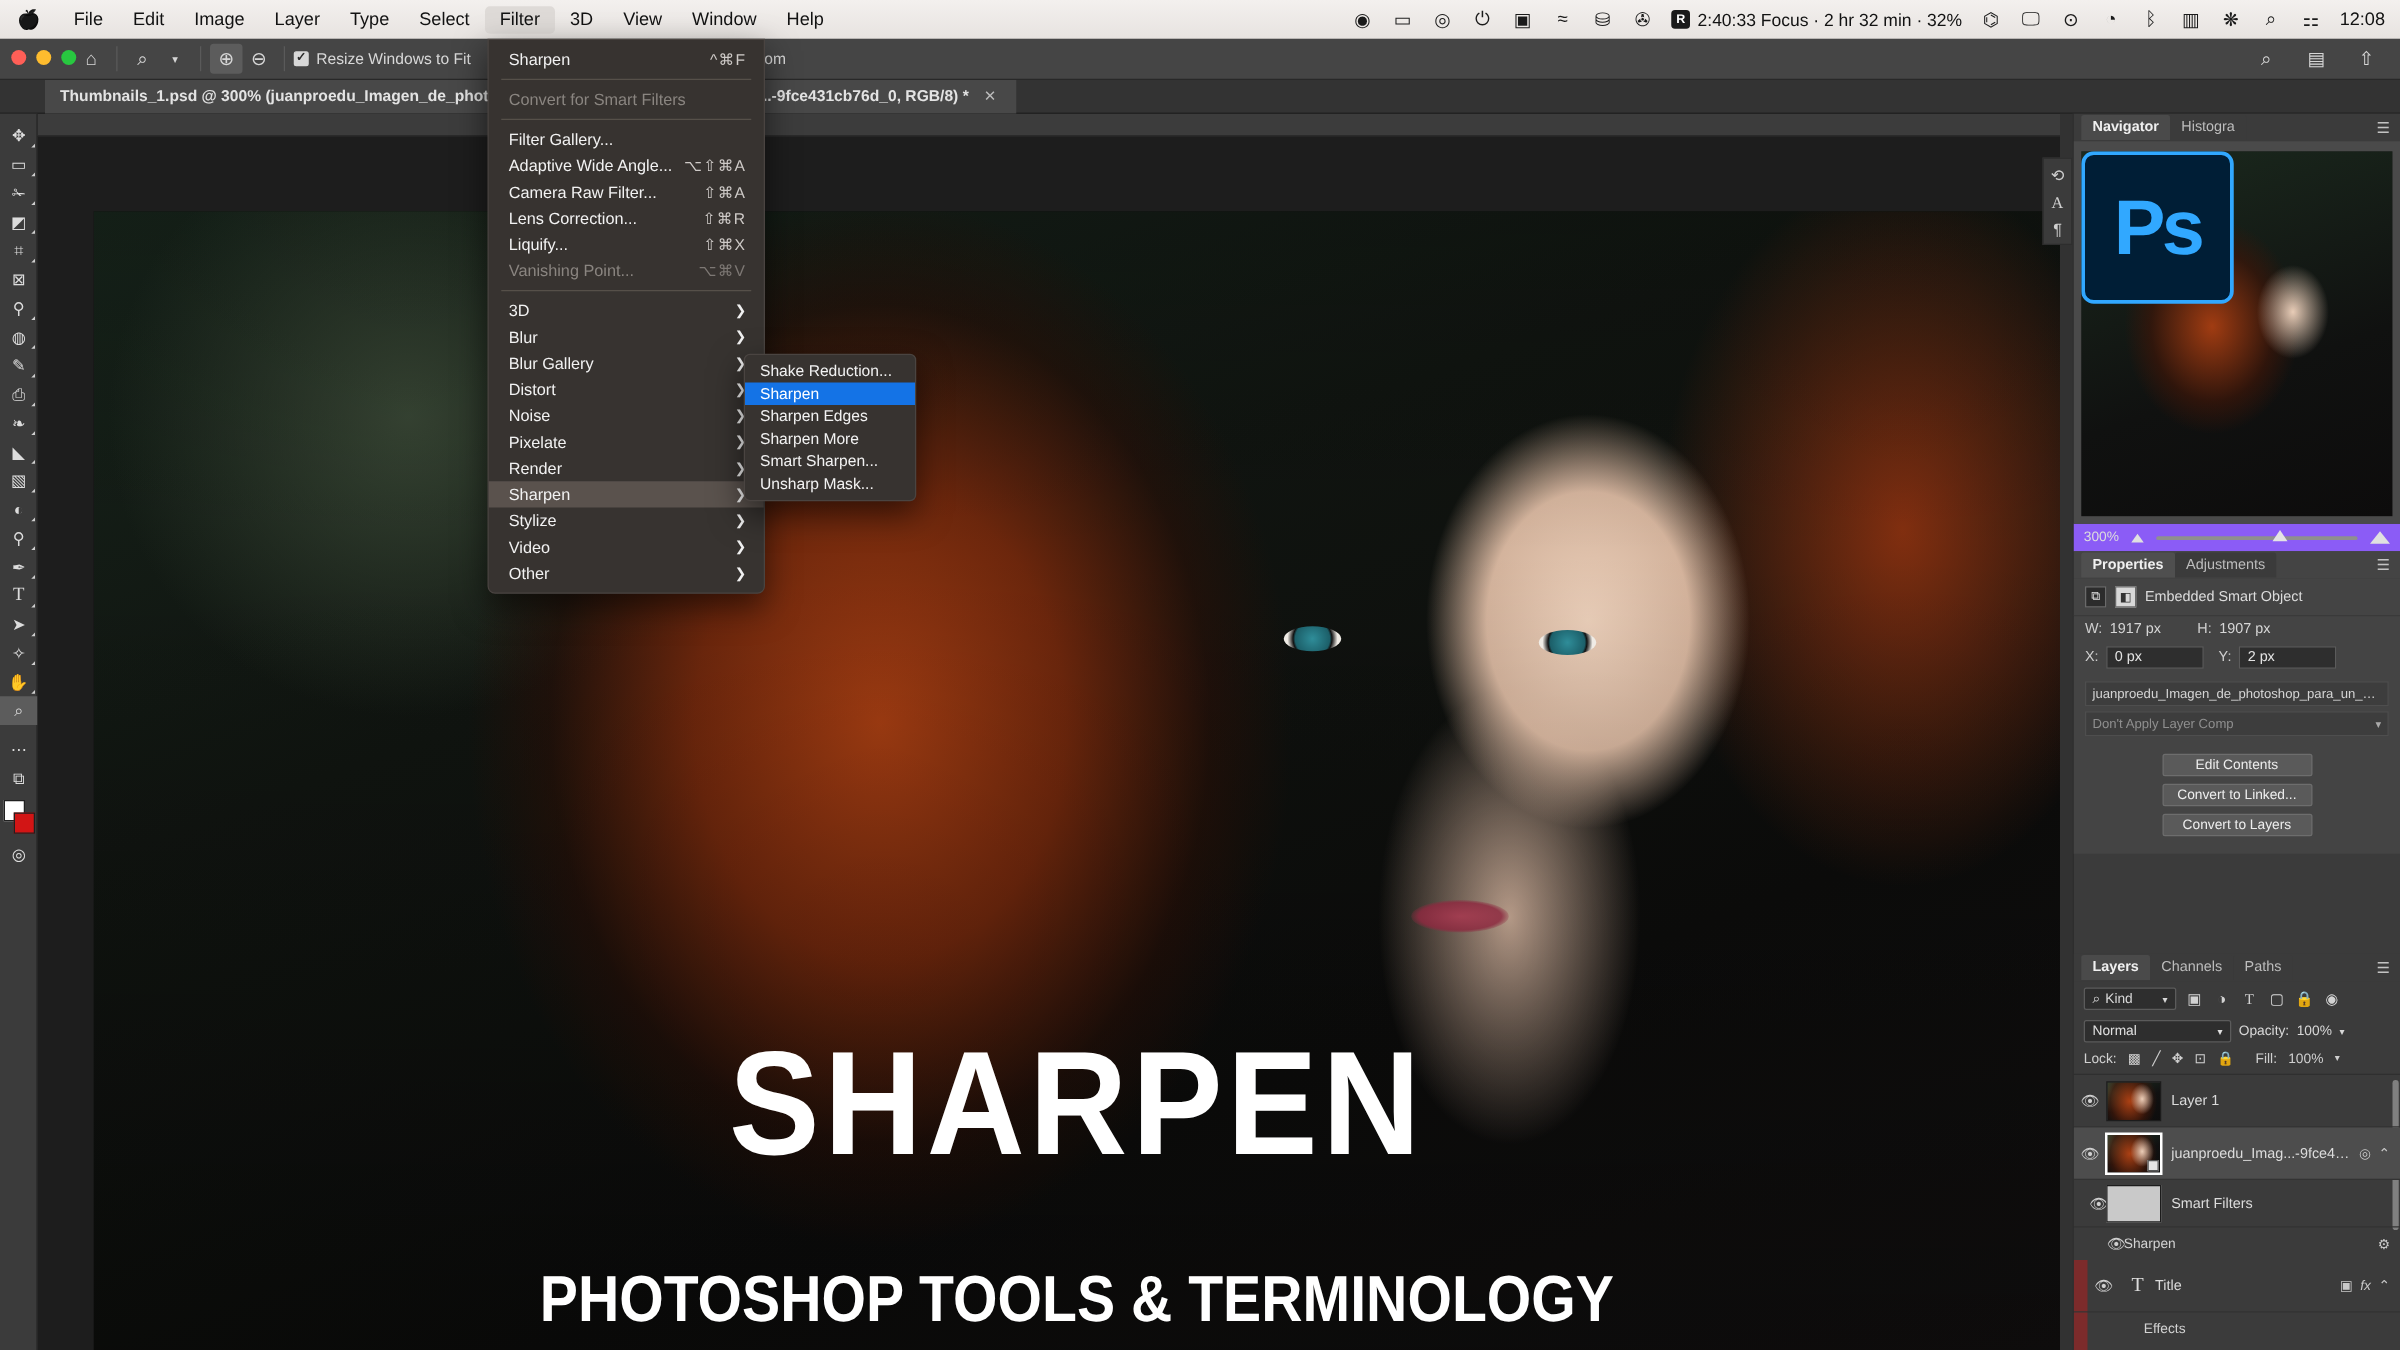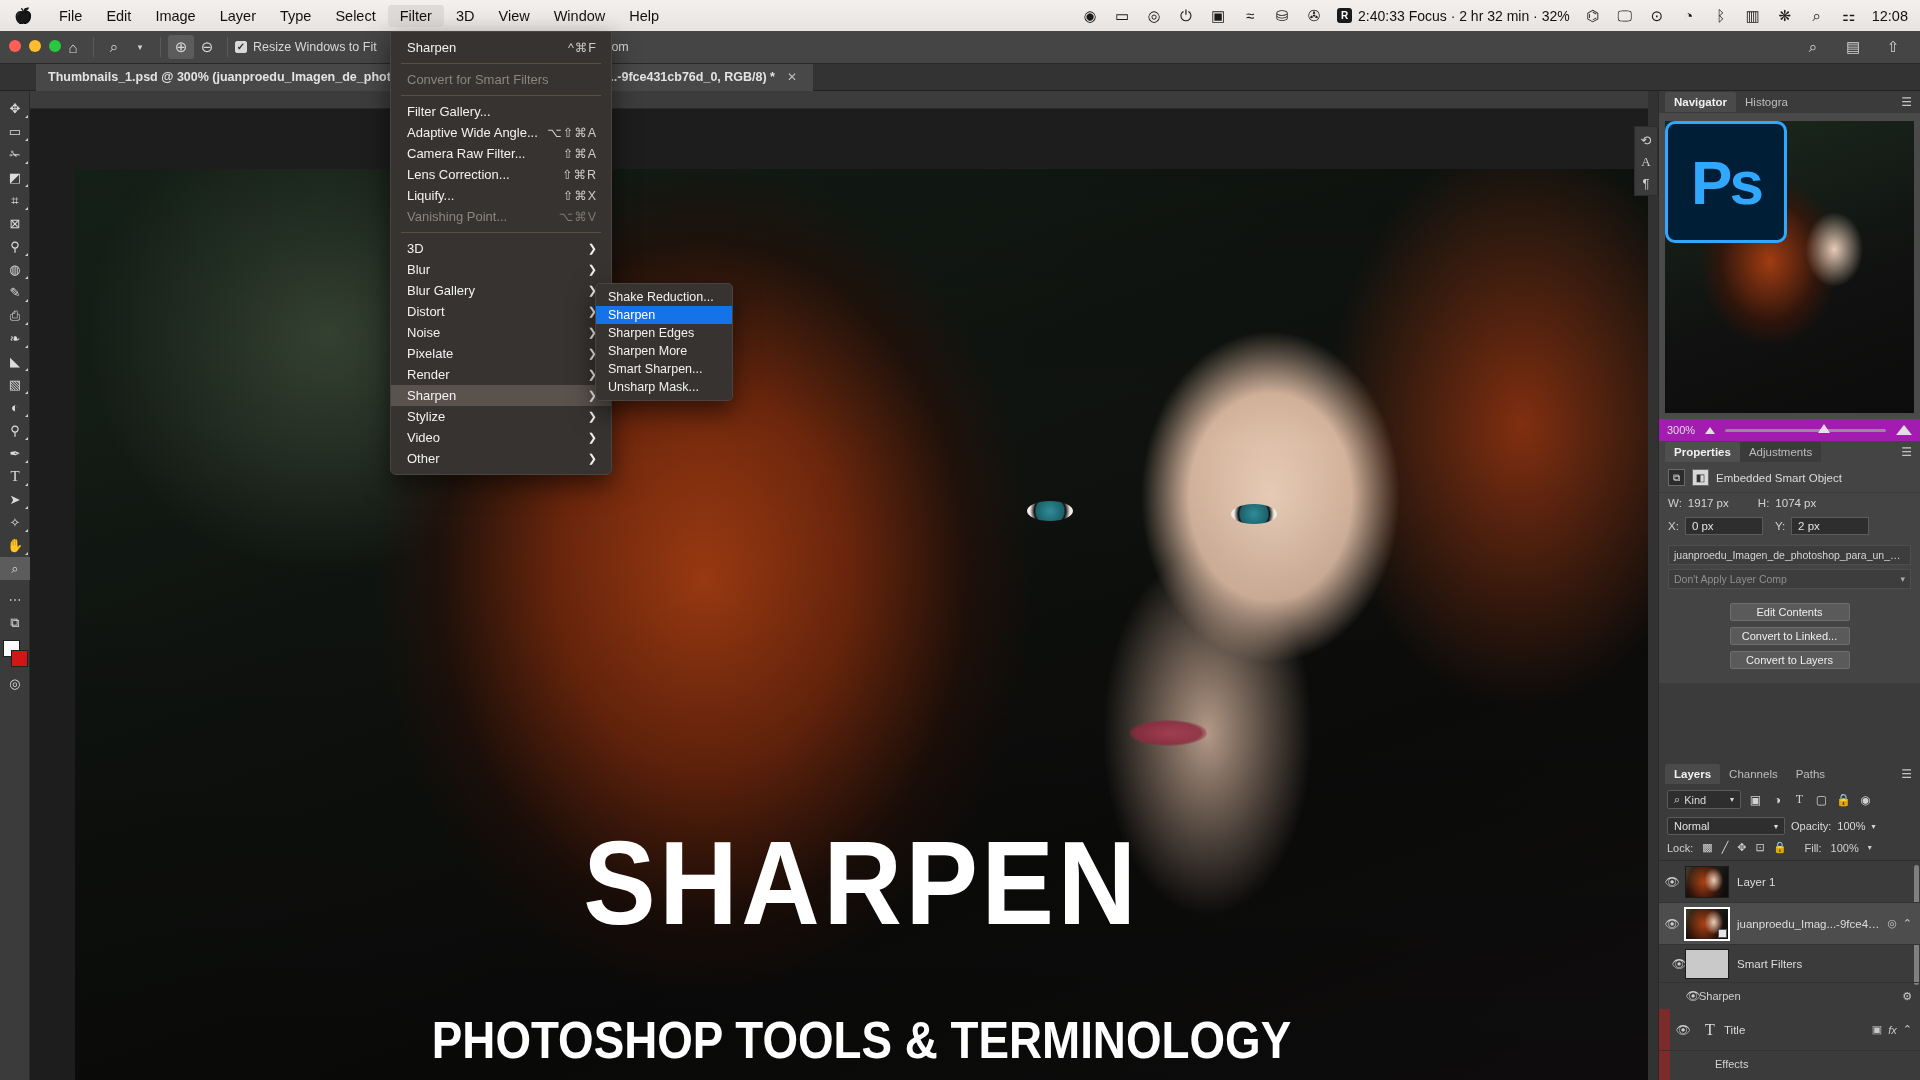--- a/index.html
+++ b/index.html
@@ -126,21 +126,21 @@
   .nav-thumb { position:absolute; inset:8px 6px 6px 6px; background:#2b2b2b; overflow:hidden; }
   .nav-img { position:absolute; inset:0;
     background:
       radial-gradient(ellipse 40px 52px at 68% 44%, rgba(243,214,192,0.95) 0%, rgba(0,0,0,0) 72%),
       radial-gradient(ellipse 70px 86px at 42% 48%, rgba(168,62,18,0.95) 0%, rgba(60,22,9,0.7) 70%, rgba(0,0,0,0) 100%),
       radial-gradient(ellipse 55px 60px at 12% 25%, rgba(72,92,66,0.9) 0%, rgba(0,0,0,0) 80%),
       linear-gradient(160deg,#1b2a1e,#101110 60%,#0d0c0c); }
   .ps-logo { position:absolute; left:0; top:0; width:122px; height:122px; background:#001e36;
     border:3px solid #31a8ff; border-radius:10px; display:flex; align-items:center; justify-content:center; }
   .ps-logo span { color:#31a8ff; font-size:62px; font-weight:bold; letter-spacing:-3px; }
-  .navzoom { height:22px; background:#a21caf; display:flex; align-items:center; padding:0 8px; gap:10px;
+  .navzoom { height:22px; background:#8b5cf6; display:flex; align-items:center; padding:0 8px; gap:10px;
     font-size:11px; color:#ddd; }
   .navzoom .track { flex:1; height:3px; background:#8f8f8f; border-radius:2px; position:relative; }
   .navzoom .knob { position:absolute; left:58%; top:-5px; width:0;height:0;
     border-left:6px solid transparent;border-right:6px solid transparent;border-bottom:9px solid #e4e4e4; }
   .tri-sm { width:0;height:0;border-left:5px solid transparent;border-right:5px solid transparent;
     border-bottom:7px solid #e0e0e0; }
   .tri-lg { width:0;height:0;border-left:8px solid transparent;border-right:8px solid transparent;
     border-bottom:10px solid #e0e0e0; }
 
   .propspane { background:#444; flex:0 0 auto; padding-bottom:4px; }
@@ -394,21 +394,21 @@
       <div class="propspane">
         <div class="smartobj">
           <span class="sq-icon">⧉</span>
           <span class="sq-icon w">◧</span>
           <span>Embedded Smart Object</span>
         </div>
         <div class="prow">
           <span class="lbl">W:</span>
           <span style="width:70px">1917 px</span>
           <span class="lbl">H:</span>
-          <span>1074 px</span>
+          <span>1907 px</span>
         </div>
         <div class="prow">
           <span class="lbl">X:</span>
           <span class="field">0 px</span>
           <span class="lbl" style="margin-left:12px">Y:</span>
           <span class="field">2 px</span>
         </div>
         <div class="fname">juanproedu_Imagen_de_photoshop_para_un_articulo_llamado_O...</div>
         <div class="layercomp">
           <span>Don't Apply Layer Comp</span>

